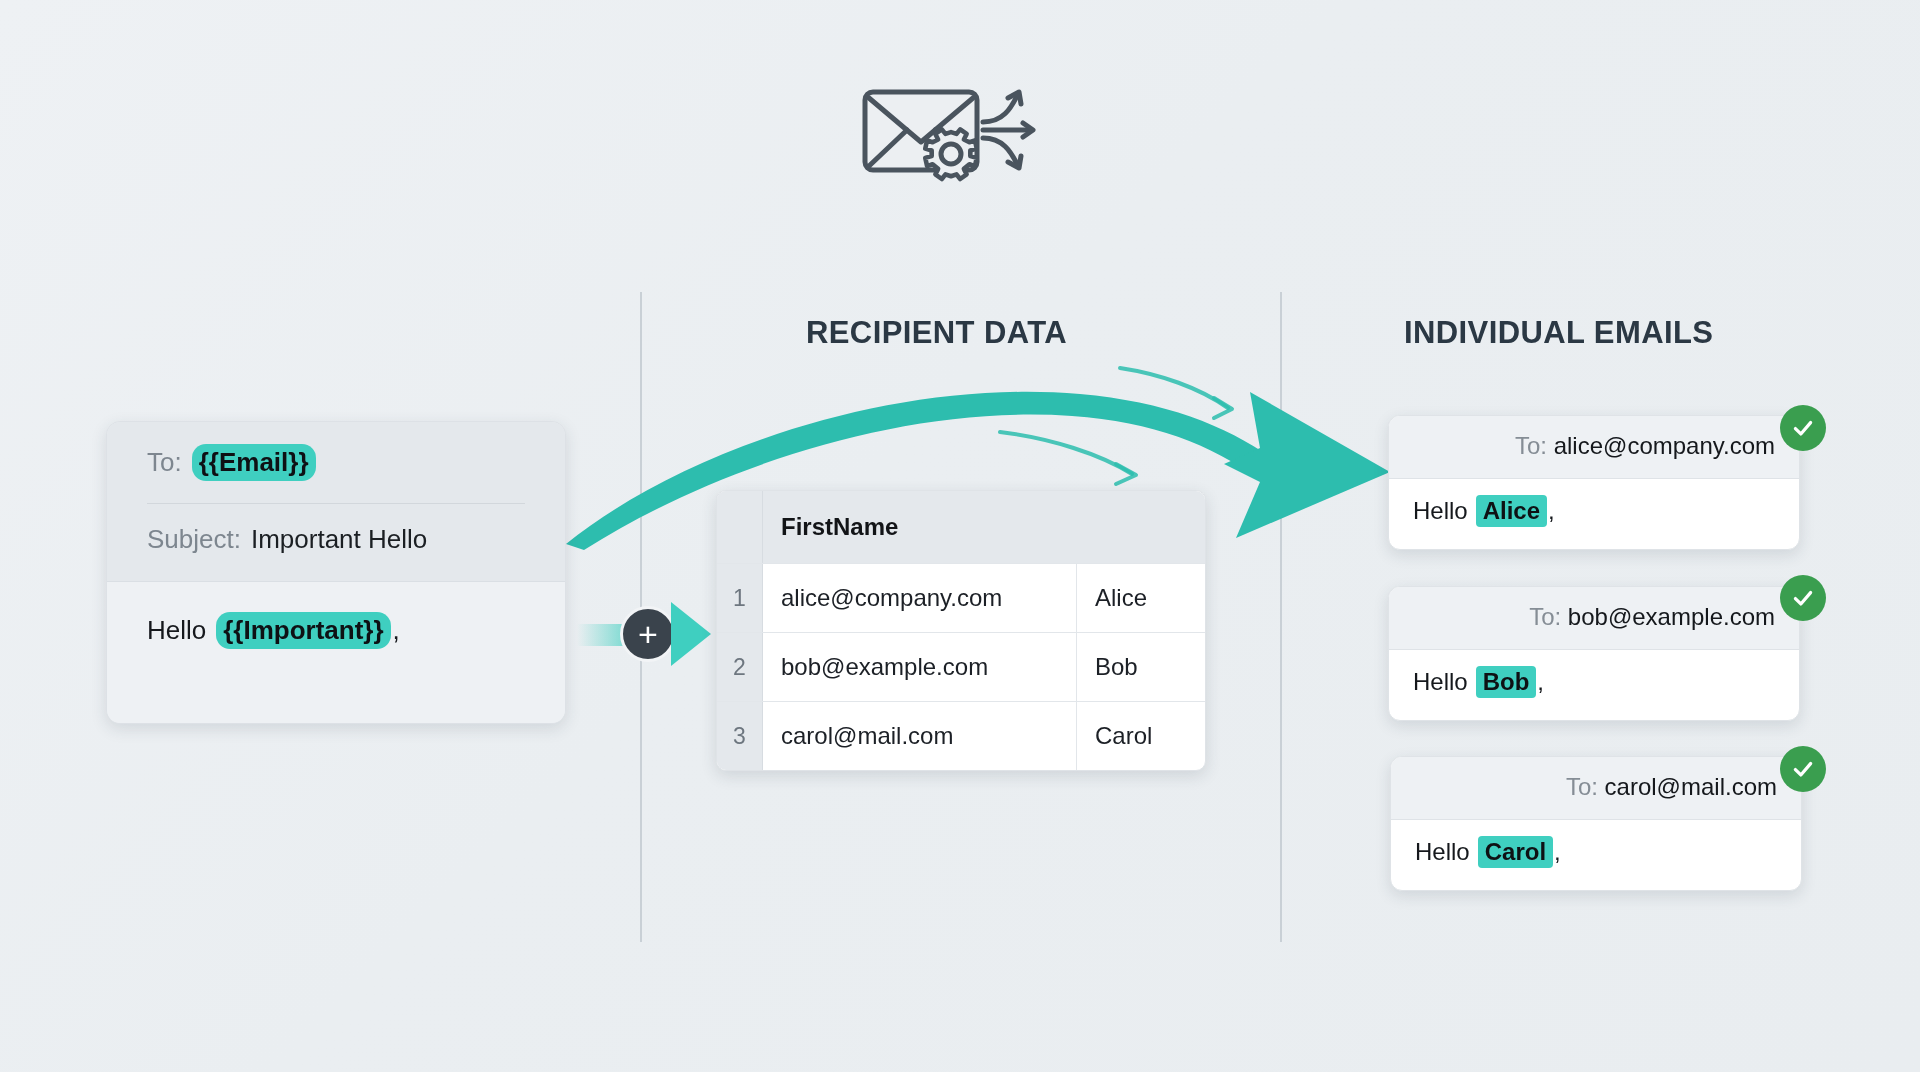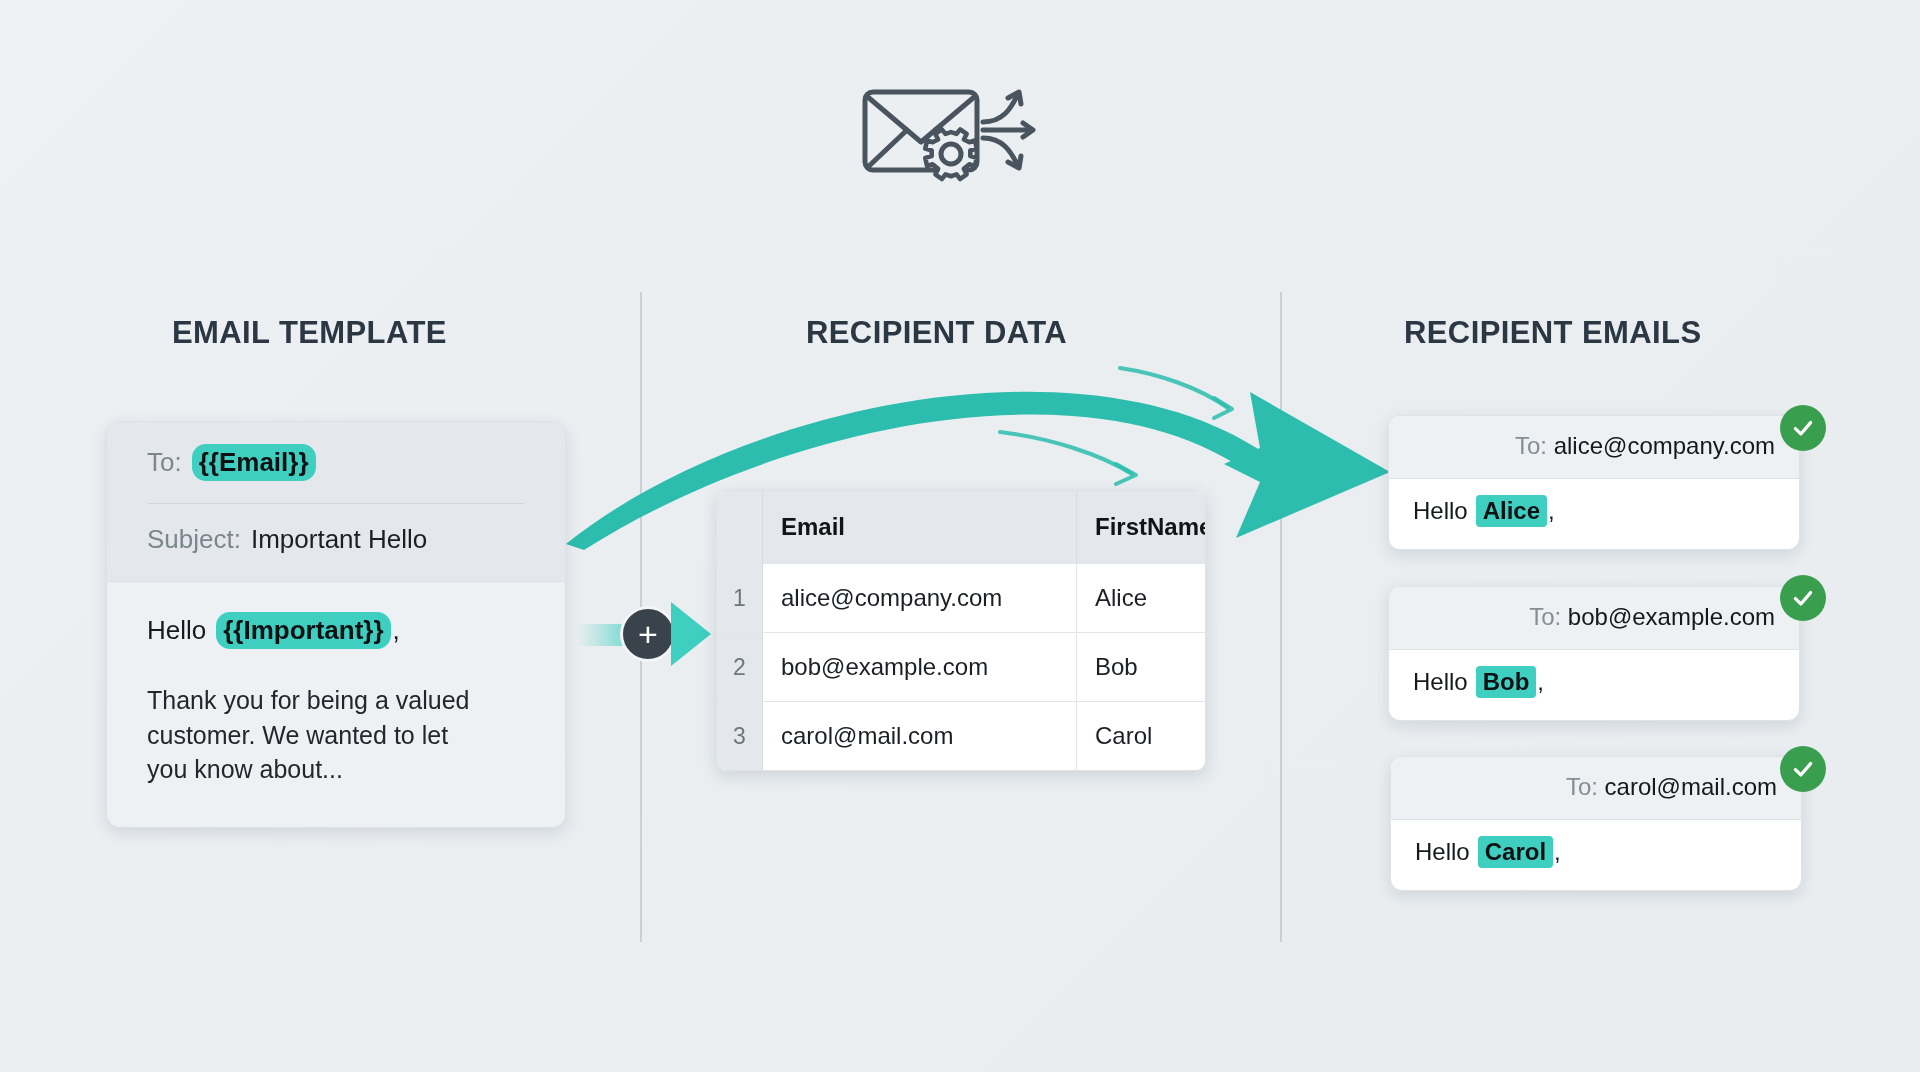--- a/index.html
+++ b/index.html
@@ -300,23 +300,22 @@
       <g transform="translate(96,86)">
         <path d="M0,-26 L6,-24 L10,-29 L17,-24 L14,-18 L20,-15 L26,-17 L28,-8 L21,-6 L21,0 L28,2 L26,11 L20,9 L14,14 L17,20 L10,25 L6,20 L0,22 L-6,20 L-10,25 L-17,20 L-14,14 L-20,9 L-26,11 L-28,2 L-21,0 L-21,-6 L-28,-8 L-26,-17 L-20,-15 L-14,-18 L-17,-24 L-10,-29 L-6,-24 Z" fill="#eceff2" stroke="#4a545e" stroke-width="5" stroke-linejoin="round" transform="scale(0.92)"></path>
         <circle cx="0" cy="-2" r="10" fill="#eceff2" stroke="#4a545e" stroke-width="5"></circle>
       </g>
     </svg>
   </div>
 
   <div class="divider d1"></div>
   <div class="divider d2"></div>
 
-  <div class="col-title t1">EMAIL TEMPLATE</div>
   <div class="col-title t2">RECIPIENT DATA</div>
-  <div class="col-title t3">RECIPIENT EMAILS</div>
+  <div class="col-title t3">INDIVIDUAL EMAILS</div>
 
   <div class="big-arrow">
     <svg viewBox="0 0 860 190" width="860" height="190">
       <path d="M6 184 C120 92, 330 18, 520 34 C610 42, 672 68, 720 104 L700 120 C650 84, 594 62, 512 56 C340 44, 150 110, 24 190 Z" fill="#2dbdae"></path>
       <path d="M690 32 L830 112 L676 178 L700 122 L664 104 L700 88 Z" fill="#2dbdae"></path>
       <path d="M560 8 C600 14, 640 28, 668 48" fill="none" stroke="#2dbdae" stroke-width="4" stroke-linecap="round" opacity="0.85"></path>
       <path d="M654 38 L672 49 L654 58" fill="none" stroke="#2dbdae" stroke-width="4" stroke-linecap="round" stroke-linejoin="round" opacity="0.85"></path>
       <path d="M440 72 C490 78, 540 94, 572 114" fill="none" stroke="#2dbdae" stroke-width="4" stroke-linecap="round" opacity="0.85"></path>
       <path d="M556 104 L576 115 L556 124" fill="none" stroke="#2dbdae" stroke-width="4" stroke-linecap="round" stroke-linejoin="round" opacity="0.85"></path>
     </svg>
@@ -333,34 +332,32 @@
         <span class="tpl-label">Subject:</span>
         <span>Important Hello</span>
       </div>
     </div>
     <div class="tpl-body">
       <div class="tpl-greeting">
         <span>Hello</span>
         <span class="merge-tag" style="margin-left:10px;">{{Important}}</span>
         <span style="margin-left:2px;">,</span>
       </div>
-      <div class="tpl-para">Thank you for being a valued customer. We wanted to let you know about...</div>
     </div>
   </div>
 
   <div class="connector">
     <div class="conn-strip"></div>
     <div class="plus-node">+</div>
     <div class="conn-arrow"></div>
   </div>
 
   <div class="data-table">
     <div class="dt-row dt-head">
       <div class="dt-num">#</div>
-      <div class="dt-c1">Email</div>
       <div class="dt-c2">FirstName</div>
     </div>
     <div class="dt-row">
       <div class="dt-num">1</div>
       <div class="dt-c1">alice@company.com</div>
       <div class="dt-c2">Alice</div>
     </div>
     <div class="dt-row">
       <div class="dt-num">2</div>
       <div class="dt-c1">bob@example.com</div>

